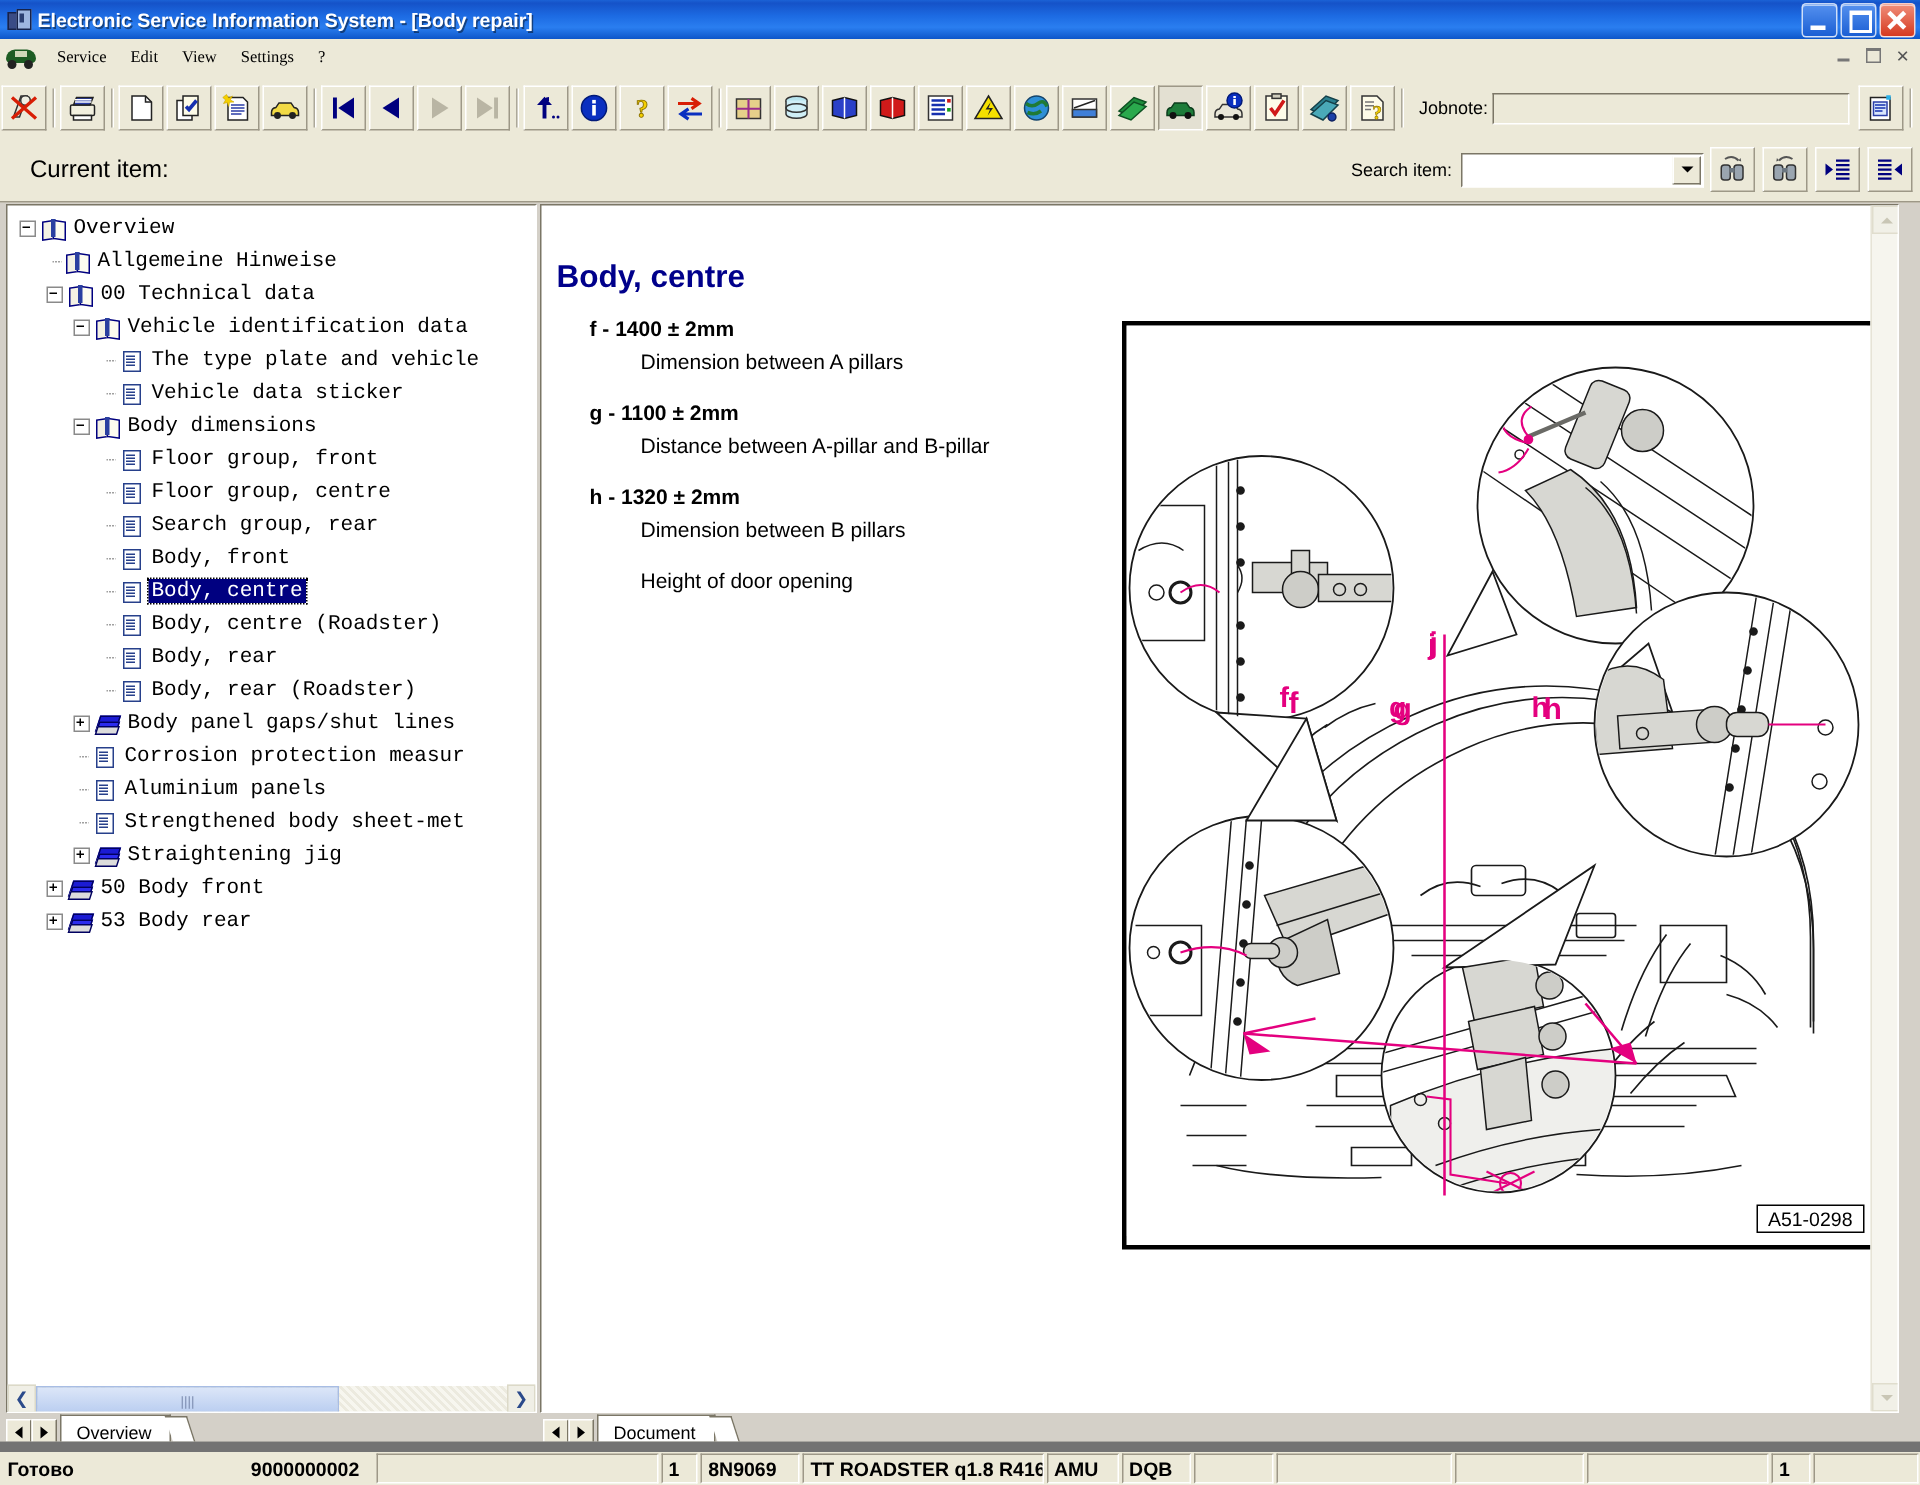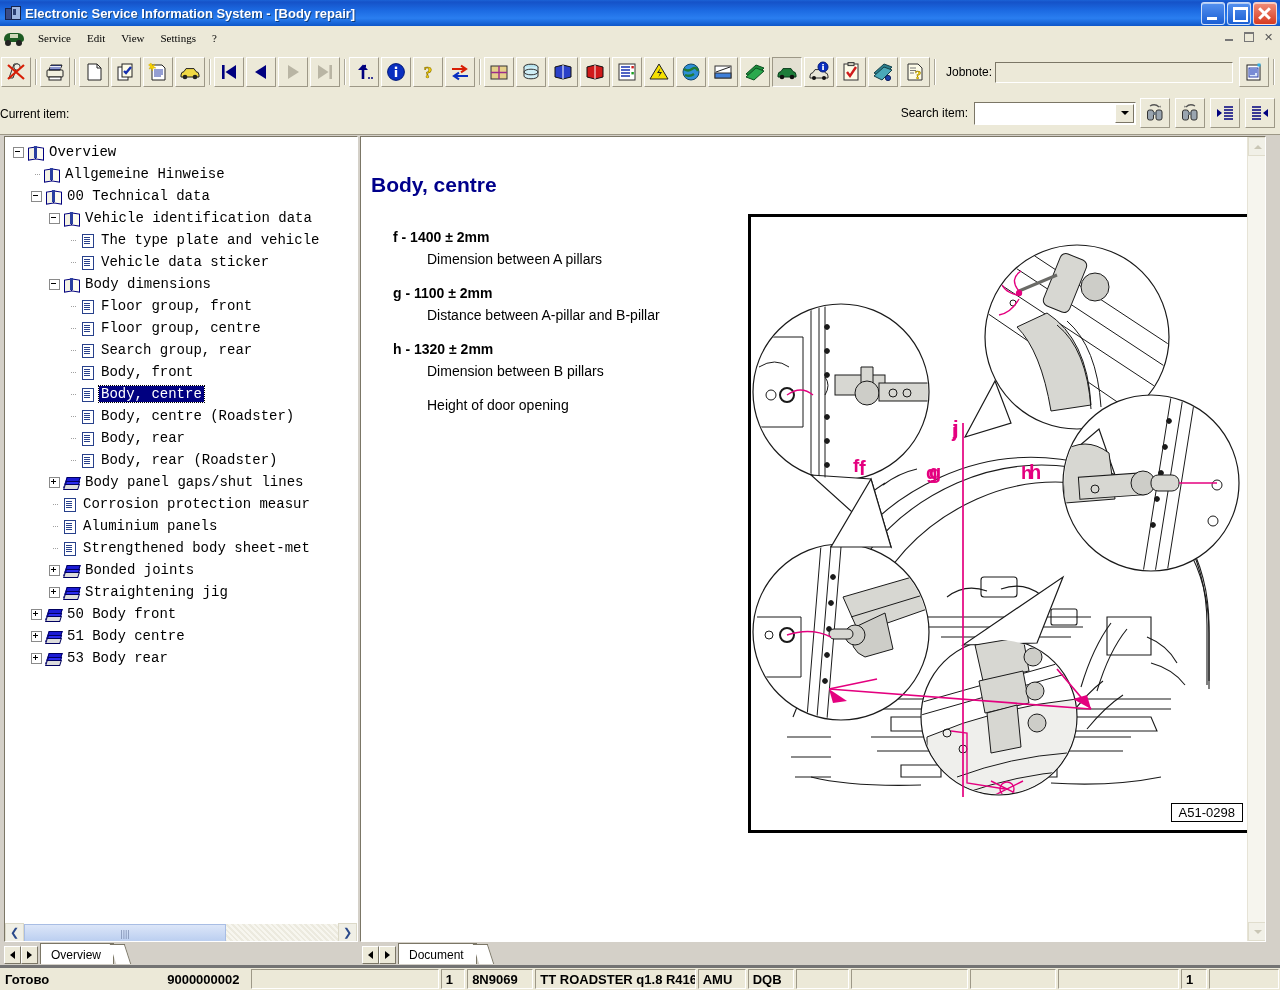--- a/index.html
+++ b/index.html
@@ -85,21 +85,21 @@
     border:1px solid;border-color:#7b7666 #fff #fff #7b7666;
     font-family:"Liberation Sans",sans-serif;font-size:12px;padding:0 3px;
   }
 
   
   .searchbar{
     position:absolute;left:0;top:94px;width:1280px;height:40px;
     background:#ece9d8;display:flex;align-items:center;
     border-bottom:1px solid #9d9887;
   }
-  .curitem{margin-left:0;font-size:12px;}
+  .curitem{margin-left:20px;font-size:16px;}
   .curitem-field{flex:1;height:22px;margin-left:6px;}
   .searchright{position:absolute;right:4px;top:4px;display:flex;align-items:center;gap:3px;}
   .search-label{font-size:12px;margin-right:3px;}
   .search-combo{
     width:160px;height:21px;background:#fff;position:relative;
     border:1px solid;border-color:#7b7666 #fff #fff #7b7666;
     display:flex;align-items:center;
   }
   .search-combo .arrowbox{
     position:absolute;right:1px;top:1px;width:17px;height:17px;background:#ece9d8;
@@ -158,21 +158,21 @@
     background:#fff;border:1px solid;border-color:#7b7666 #fff #fff #7b7666;overflow:hidden;
   }
   .docinner{position:absolute;left:0;top:0;right:18px;bottom:0;overflow:hidden;}
   .vscroll{position:absolute;right:0;top:0;width:17px;height:100%;background:#f6f5ee;border-left:1px solid #e6e3d6;}
   .vsbtn{width:17px;height:17px;background:#f1f0e7;border:1px solid #e0ddcd;display:flex;align-items:center;justify-content:center;}
   .vsbtn.bot{position:absolute;bottom:0;left:0;}
   .chev-up{width:0;height:0;border-left:4px solid transparent;border-right:4px solid transparent;border-bottom:4px solid #c9c6b5;}
   .chev-dn{width:0;height:0;border-left:4px solid transparent;border-right:4px solid transparent;border-top:4px solid #c9c6b5;}
 
   .doc-h1{position:absolute;left:10px;top:36px;font-size:21px;font-weight:bold;color:#00008b;}
-  .dimlist{position:absolute;left:10px;top:92px;width:350px;}
+  .dimlist{position:absolute;left:10px;top:74px;width:350px;}
   .dim-key{font-weight:bold;font-size:14px;color:#000;margin:0 0 6px 22px;}
   .dim-desc{font-size:14px;color:#000;margin:0 0 18px 56px;}
 
   .figure{
     position:absolute;left:387px;top:77px;width:500px;height:613px;
     background:#fff;border:3px solid #000;overflow:hidden;
   }
   .figcode{
     position:absolute;right:8px;bottom:8px;border:1px solid #000;background:#fff;
     padding:1px 7px;font-size:13px;font-family:"Liberation Sans",sans-serif;
@@ -195,21 +195,21 @@
     height:19px;background:#fff;border:1px solid #7b7666;border-bottom:none;
     padding:1px 12px 0 10px;font-size:12px;display:flex;align-items:center;
     transform:skewX(0deg);position:relative;
   }
   .tabtail{width:14px;height:19px;background:#fff;border-top:1px solid #7b7666;border-right:1px solid #7b7666;
       transform:skewX(18deg);margin-left:-1px;}
 
   
   .statusbar{
     position:absolute;left:0;bottom:0;width:1280px;height:22px;background:#ece9d8;
-    display:flex;align-items:center;border-top:3px solid #737373;
+    display:flex;align-items:center;border-top:7px solid #737373;
   }
   .scell{
     height:18px;margin:0 1px;border:1px solid;border-color:#9d9887 #fff #fff #9d9887;
     display:flex;align-items:center;padding:0 4px;font-size:13px;font-weight:bold;
     color:#000;white-space:nowrap;overflow:hidden;
   }
   .scell.plain{border:none;font-weight:bold;}
 </style>
 </head>
 <body>
@@ -746,51 +746,31 @@
           <span class="lbl">Strengthened body sheet-met</span>
         </div>
         <div class="trow">
           <span class="ind" style="width:44px"></span>
           <span class="exp plus"></span>
           <span class="ico bookcl">
             <span class="b1"></span>
             <span class="b2"></span>
             <span class="b3"></span>
           </span>
-          <span class="lbl">Bonded joints</span>
-        </div>
-        <div class="trow">
-          <span class="ind" style="width:44px"></span>
-          <span class="exp plus"></span>
-          <span class="ico bookcl">
-            <span class="b1"></span>
-            <span class="b2"></span>
-            <span class="b3"></span>
-          </span>
           <span class="lbl">Straightening jig</span>
         </div>
         <div class="trow">
           <span class="ind" style="width:26px"></span>
           <span class="exp plus"></span>
           <span class="ico bookcl">
             <span class="b1"></span>
             <span class="b2"></span>
             <span class="b3"></span>
           </span>
           <span class="lbl">50 Body front</span>
-        </div>
-        <div class="trow">
-          <span class="ind" style="width:26px"></span>
-          <span class="exp plus"></span>
-          <span class="ico bookcl">
-            <span class="b1"></span>
-            <span class="b2"></span>
-            <span class="b3"></span>
-          </span>
-          <span class="lbl">51 Body centre</span>
         </div>
         <div class="trow">
           <span class="ind" style="width:26px"></span>
           <span class="exp plus"></span>
           <span class="ico bookcl">
             <span class="b1"></span>
             <span class="b2"></span>
             <span class="b3"></span>
           </span>
           <span class="lbl">53 Body rear</span>

